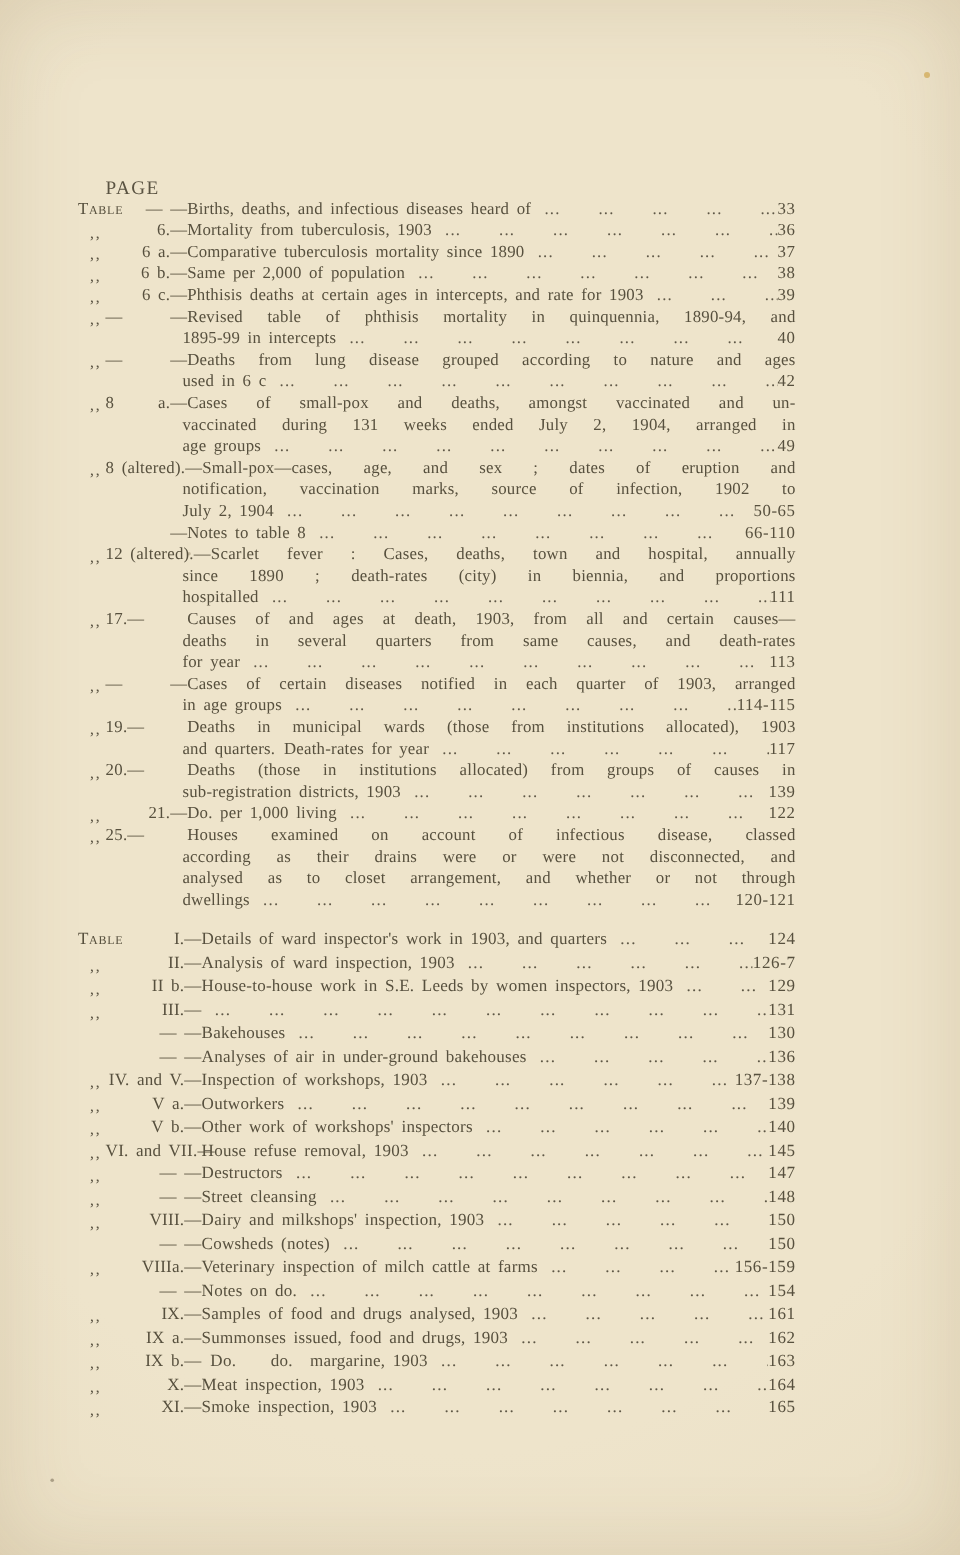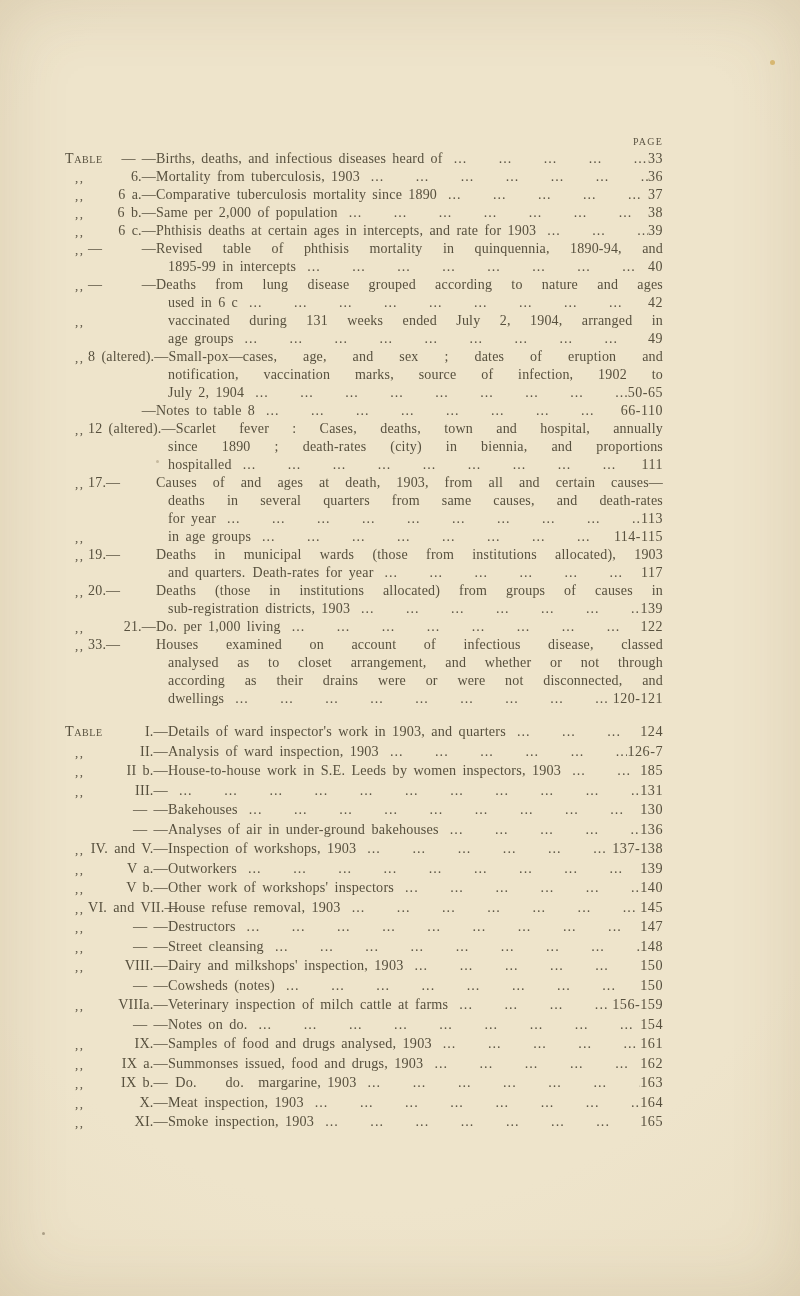--- a/index.html
+++ b/index.html
@@ -16,22 +16,22 @@
     color:#57503e;
   }
   .speck { position:absolute; border-radius:50%; }
   .speck.amber { left:770px; top:60px; width:5px; height:5px; background:#c9972f; opacity:.55; }
   .speck.dot1  { left:42px;  top:1232px; width:3px; height:3px; background:#6b5f48; opacity:.5; }
   .speck.dot2  { left:156px; top:460px;  width:3px; height:3px; background:#8a7a5c; opacity:.4; }
 
   .scan-text { position:absolute; left:88px; top:134px; width:575px; }
 
   .page-label {
-    text-align:right; font-size:10px; letter-spacing:1.2px;
-    color:#5a5342; height:16px; line-height:16px;
+    text-align:left; font-size:16px; letter-spacing:1.2px;
+    color:#5a5342; height:16px; line-height:16px;margin-top:16px;
   }
 
   .toc-block { font-size:14px; line-height:18px; word-spacing:2.5px; letter-spacing:.2px; }
   .toc-block.second { margin-top:14px; font-size:14.2px; line-height:19.5px; }
 
   .toc-entry { position:relative; }
 
   .ditto {
     position:absolute; left:-13px; top:1px;
     font-size:13px; letter-spacing:1.5px; color:#5b5443;
@@ -39,21 +39,21 @@
   .table-label {
     position:absolute; left:-23px; top:0;
     font-variant:small-caps; letter-spacing:.6px;
   }
 
   .num {
     display:inline-block; min-width:68px; text-align:right; white-space:pre;
   }
   .toc-block.second .num { min-width:80px; }
 
-  .toc-line.cont { margin-left:80px; }
+  .toc-line.cont { margin-left:64px; }
   .toc-line.jfull { text-align:justify; text-align-last:justify; }
   .toc-line.last { display:flex; align-items:baseline; }
   .toc-line.last .txt { white-space:pre; }
   .leader {
     flex:1 1 auto; overflow:hidden; white-space:nowrap;
     word-spacing:27px; letter-spacing:1px;
     padding:0 5px 0 11px; color:#5e5746;
   }
   .pagenum { white-space:nowrap; letter-spacing:.5px; }
 </style>
@@ -127,20 +127,21 @@
             <span class="ditto">,,</span>
             <div class="toc-line first jfull"><span class="num">— —</span><span class="txt">Deaths from lung disease grouped according to nature and ages</span></div>
             <div class="toc-line cont last">
               <span class="txt">used in 6 c</span>
               <span class="leader">... ... ... ... ... ... ... ... ... ... ... ... ... ...</span>
               <span class="pagenum">42</span>
             </div>
           </div>
           <div class="toc-entry">
             <span class="ditto">,,</span>
+            <div class="toc-line first jfull"><span class="num">8 a.—</span><span class="txt">Cases of small-pox and deaths, amongst vaccinated and un-</span></div>
             <div class="toc-line cont jfull"><span class="txt">vaccinated during 131 weeks ended July 2, 1904, arranged in</span></div>
             <div class="toc-line cont last">
               <span class="txt">age groups</span>
               <span class="leader">... ... ... ... ... ... ... ... ... ... ... ... ... ...</span>
               <span class="pagenum">49</span>
             </div>
           </div>
           <div class="toc-entry">
             <span class="ditto">,,</span>
             <div class="toc-line first jfull"><span class="num">8 (altered).—</span><span class="txt">Small-pox—cases, age, and sex ; dates of eruption and</span></div>
@@ -174,20 +175,21 @@
             <div class="toc-line first jfull"><span class="num">17.—</span><span class="txt">Causes of and ages at death, 1903, from all and certain causes—</span></div>
             <div class="toc-line cont jfull"><span class="txt">deaths in several quarters from same causes, and death-rates</span></div>
             <div class="toc-line cont last">
               <span class="txt">for year</span>
               <span class="leader">... ... ... ... ... ... ... ... ... ... ... ... ... ...</span>
               <span class="pagenum">113</span>
             </div>
           </div>
           <div class="toc-entry">
             <span class="ditto">,,</span>
+            <div class="toc-line first jfull"><span class="num">— —</span><span class="txt">Cases of certain diseases notified in each quarter of 1903, arranged</span></div>
             <div class="toc-line cont last">
               <span class="txt">in age groups</span>
               <span class="leader">... ... ... ... ... ... ... ... ... ... ... ... ... ...</span>
               <span class="pagenum">114-115</span>
             </div>
           </div>
           <div class="toc-entry">
             <span class="ditto">,,</span>
             <div class="toc-line first jfull"><span class="num">19.—</span><span class="txt">Deaths in municipal wards (those from institutions allocated), 1903</span></div>
             <div class="toc-line cont last">
@@ -209,23 +211,23 @@
             <span class="ditto">,,</span>
             <div class="toc-line first last">
               <span class="num">21.—</span>
               <span class="txt">Do. per 1,000 living</span>
               <span class="leader">... ... ... ... ... ... ... ... ... ... ... ... ... ...</span>
               <span class="pagenum">122</span>
             </div>
           </div>
           <div class="toc-entry">
             <span class="ditto">,,</span>
-            <div class="toc-line first jfull"><span class="num">33.—</span><span class="txt">Houses examined on account of infectious disease, classed</span></div>
+            <div class="toc-line first jfull"><span class="num">25.—</span><span class="txt">Houses examined on account of infectious disease, classed</span></div>
+            <div class="toc-line cont jfull"><span class="txt">according as their drains were or were not disconnected, and</span></div>
             <div class="toc-line cont jfull"><span class="txt">analysed as to closet arrangement, and whether or not through</span></div>
-            <div class="toc-line cont jfull"><span class="txt">according as their drains were or were not disconnected, and</span></div>
             <div class="toc-line cont last">
               <span class="txt">dwellings</span>
               <span class="leader">... ... ... ... ... ... ... ... ... ... ... ... ... ...</span>
               <span class="pagenum">120-121</span>
             </div>
           </div>
         </div>
         <div class="toc-block second">
           <div class="toc-entry">
             <span class="table-label">Table</span>
@@ -244,21 +246,21 @@
               <span class="leader">... ... ... ... ... ... ... ... ... ... ... ... ... ...</span>
               <span class="pagenum">126-7</span>
             </div>
           </div>
           <div class="toc-entry">
             <span class="ditto">,,</span>
             <div class="toc-line first last">
               <span class="num">II b.—</span>
               <span class="txt">House-to-house work in S.E. Leeds by women inspectors, 1903</span>
               <span class="leader">... ... ... ... ... ... ... ... ... ... ... ... ... ...</span>
-              <span class="pagenum">185</span>
+              <span class="pagenum">129</span>
             </div>
           </div>
           <div class="toc-entry">
             <span class="ditto">,,</span>
             <div class="toc-line first last">
               <span class="num">III.—</span>
               <span class="leader">... ... ... ... ... ... ... ... ... ... ... ... ... ...</span>
               <span class="pagenum">131</span>
             </div>
           </div>

